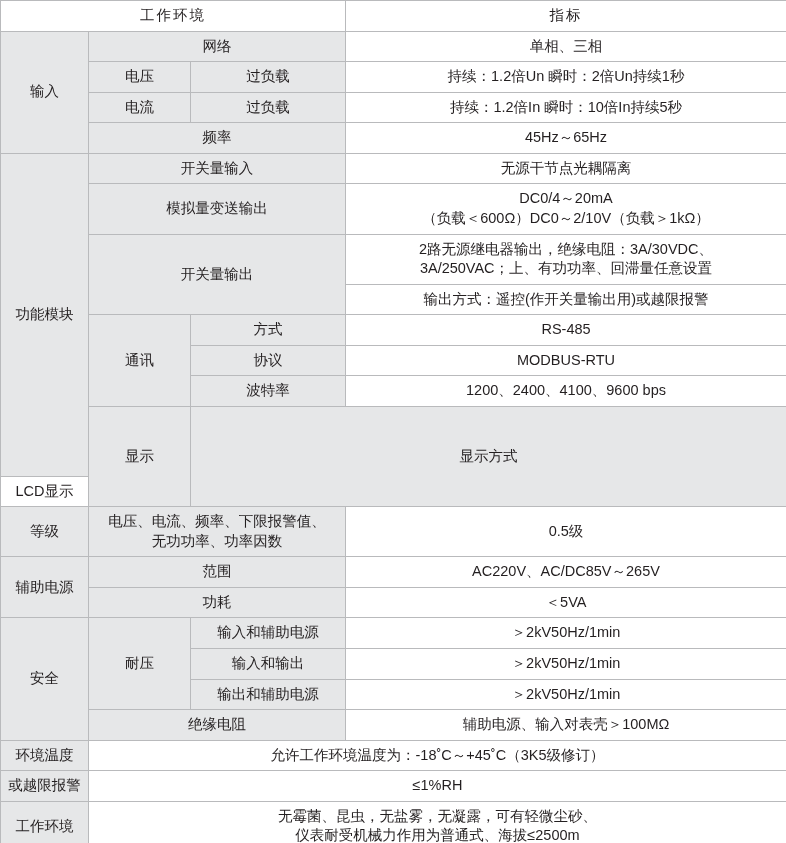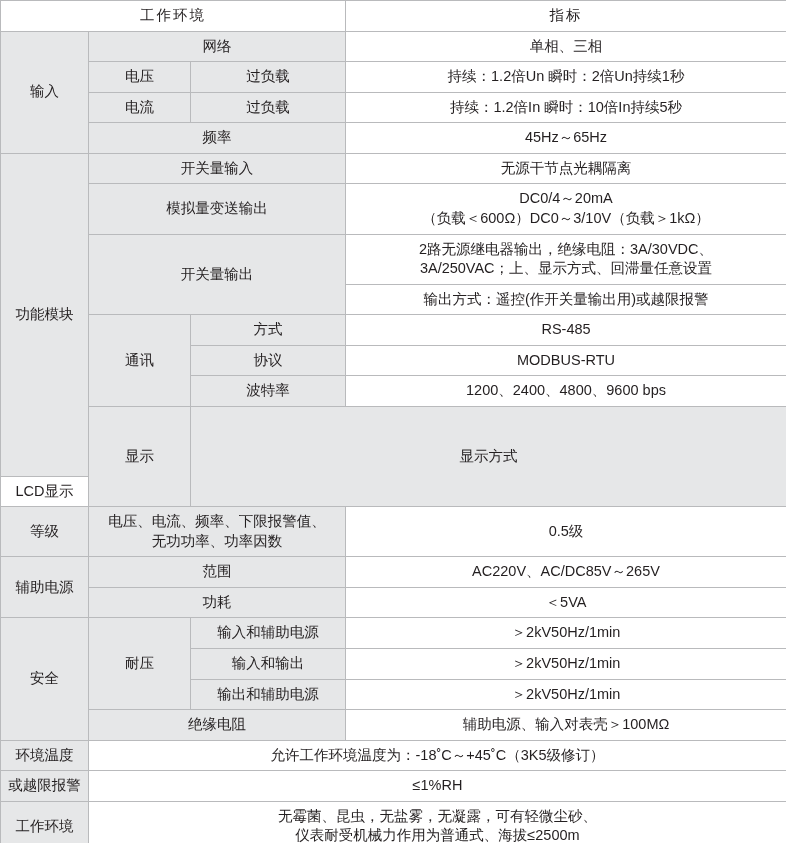--- a/index.html
+++ b/index.html
@@ -99,45 +99,45 @@
 
       <tr>
         <td class="cat" rowspan="8">功能模块</td>
         <td class="sub" colspan="2">开关量输入</td>
         <td class="val">无源干节点光耦隔离</td>
       </tr>
       <tr>
         <td class="sub" colspan="2">模拟量变送输出</td>
         <td class="val ml tall">
           <div>DC0/4～20mA</div>
-          <div>（负载＜600Ω）DC0～3/10V（负载＞1kΩ）</div>
+          <div>（负载＜600Ω）DC0～2/10V（负载＞1kΩ）</div>
         </td>
       </tr>
       <tr>
         <td class="sub" colspan="2" rowspan="2">开关量输出</td>
         <td class="val ml tall">
           <div>2路无源继电器输出，绝缘电阻：3A/30VDC、</div>
-          <div>3A/250VAC；上、显示方式、回滞量任意设置</div>
+          <div>3A/250VAC；上、有功功率、回滞量任意设置</div>
         </td>
       </tr>
       <tr>
         <td class="val">输出方式：遥控(作开关量输出用)或越限报警</td>
       </tr>
       <tr>
         <td class="sub" rowspan="3">通讯</td>
         <td class="sub">方式</td>
         <td class="val">RS-485</td>
       </tr>
       <tr>
         <td class="sub">协议</td>
         <td class="val">MODBUS-RTU</td>
       </tr>
       <tr>
         <td class="sub">波特率</td>
-        <td class="val">1200、2400、4800、9600 bps</td>
+        <td class="val">1200、2400、4100、9600 bps</td>
       </tr>
 
       <tr>
         <td class="cat" rowspan="2">显示</td>
         <td class="sub" colspan="2" rowspan="2">显示方式</td>
         <td class="val">LED显示</td>
       </tr>
       <tr>
         <td class="val">LCD显示</td>
       </tr>

